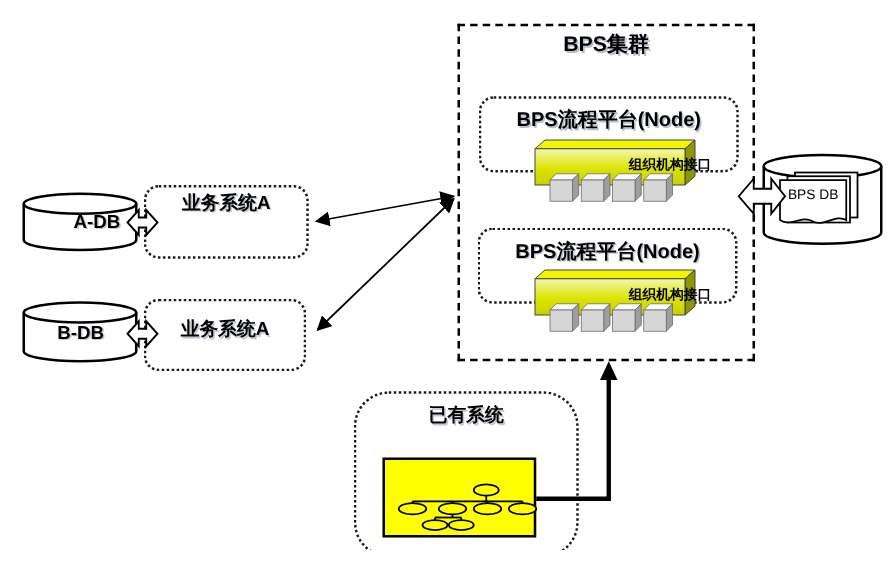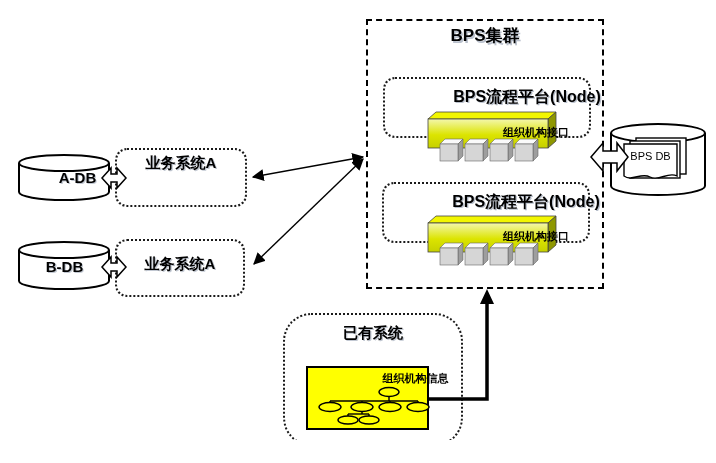--- a/index.html
+++ b/index.html
@@ -6,21 +6,21 @@
   .stage{
     position:relative;width:716px;height:440px;background:#ffffff;overflow:hidden;
     font-family:"Liberation Sans","DejaVu Sans",sans-serif;color:#000;
   }
   .box{position:absolute;box-sizing:border-box;background:transparent;}
   .dashed{border:2px dashed #000;}
   .dotted{border:2px dotted #1a1a1a;}
   .lbl{position:absolute;text-align:center;white-space:nowrap;line-height:1.15;}
   .title-lg{font-size:17px;font-weight:bold;text-shadow:1.5px 1.5px 0 #b9c0cc;}
   .title-md{font-size:15px;font-weight:bold;text-shadow:1.2px 1.2px 0 #c2c8d2;}
-  .title-node{font-size:16px;font-weight:bold;text-shadow:1.2px 1.2px 0 #b9c0cc;margin-left:40px;}
+  .title-node{font-size:16px;font-weight:bold;text-shadow:1.2px 1.2px 0 #b9c0cc;}
   .title-sm{font-size:11px;font-weight:bold;padding-left:48px;}
   .bpsdb{font-size:11px;font-weight:normal;}
   .infobox{background:#ffff00;border:2px solid #000;}
   svg.overlay{position:absolute;left:0;top:0;z-index:3;pointer-events:none;}
   .layer-boxes{position:absolute;inset:0;z-index:1;}
   .layer-labels{position:absolute;inset:0;z-index:4;}
 </style>
 </head>
 <body>
 
@@ -168,15 +168,14 @@
     <div class="lbl title-sm" style="left:428px;top:230px;width:120px;">组织机构接口</div>
 
     <div class="lbl title-md" style="left:19px;top:169px;width:91px;margin-left:13px;">A-DB</div>
     <div class="lbl title-md" style="left:19px;top:258px;width:91px;">B-DB</div>
     <div class="lbl title-md" style="left:115px;top:154px;width:132px;">业务系统A</div>
     <div class="lbl title-md" style="left:115px;top:255px;width:130px;">业务系统A</div>
 
     <div class="lbl bpsdb" style="left:624px;top:150px;width:53px;">BPS DB</div>
 
     <div class="lbl title-md" style="left:283px;top:324px;width:180px;">已有系统</div>
-    <div class="lbl title-sm" style="left:306px;top:372px;width:123px;">组织机构信息</div>
   </div>
 </div>
 
 </body></html>

